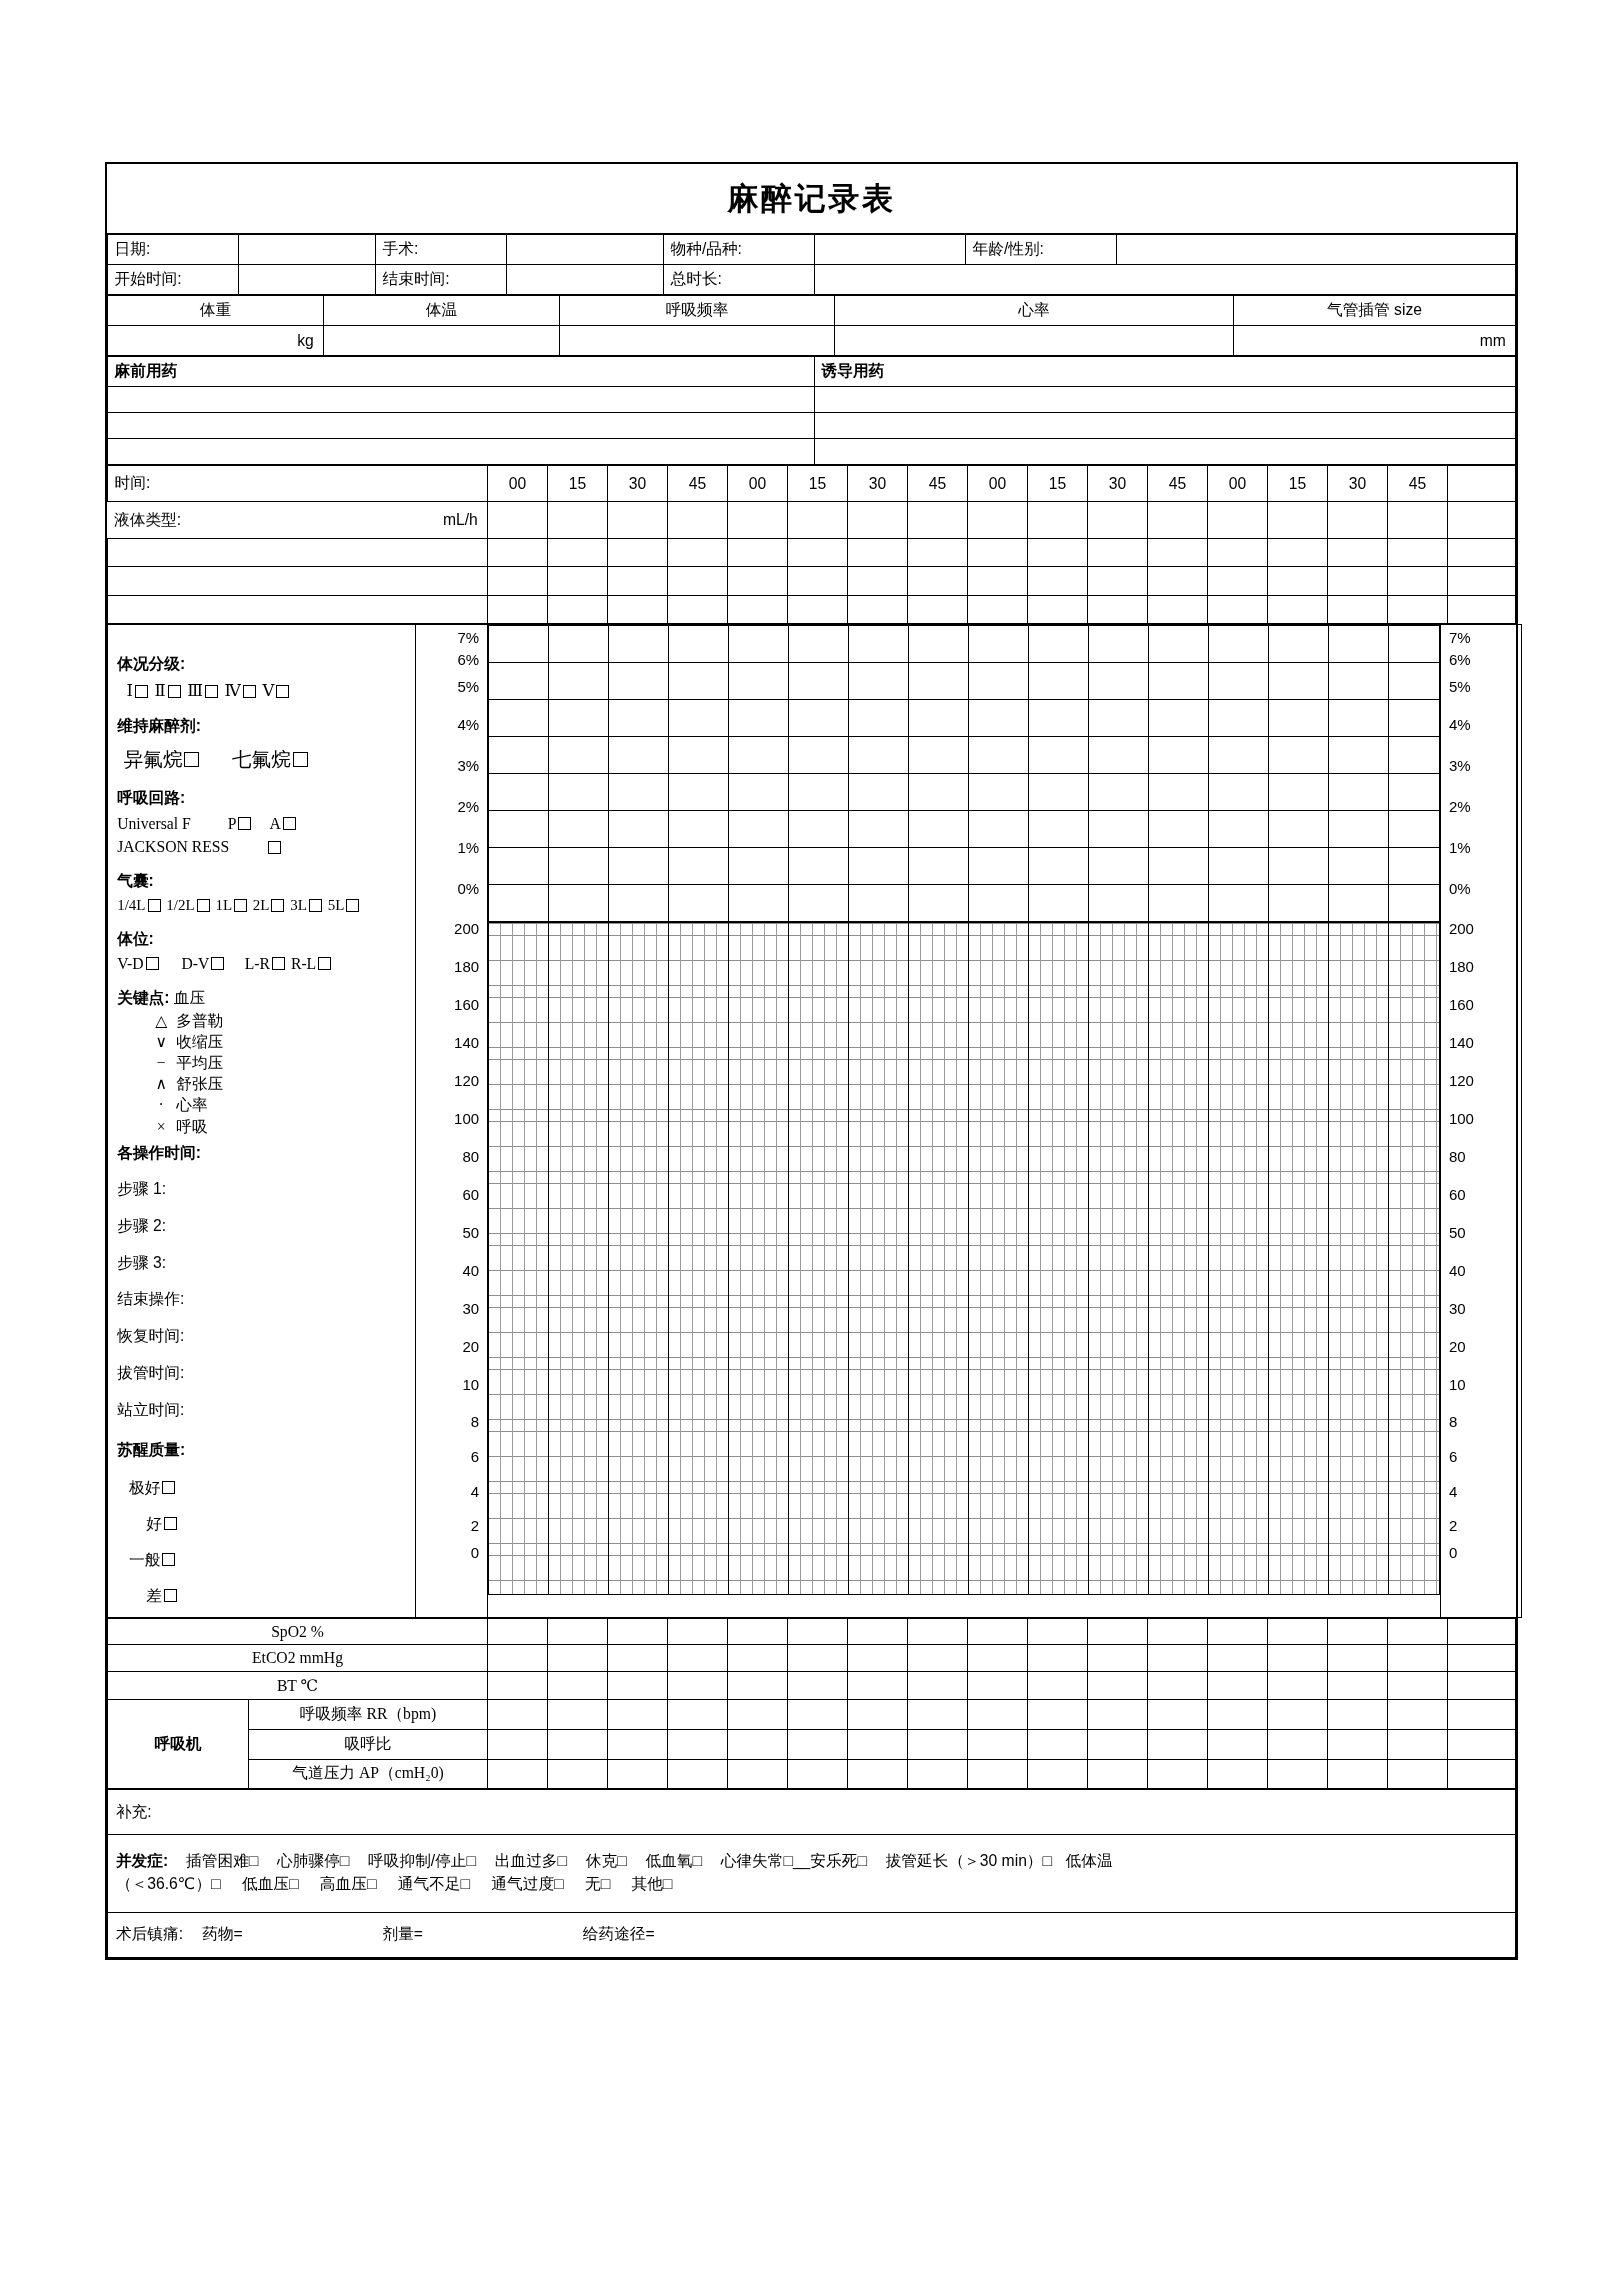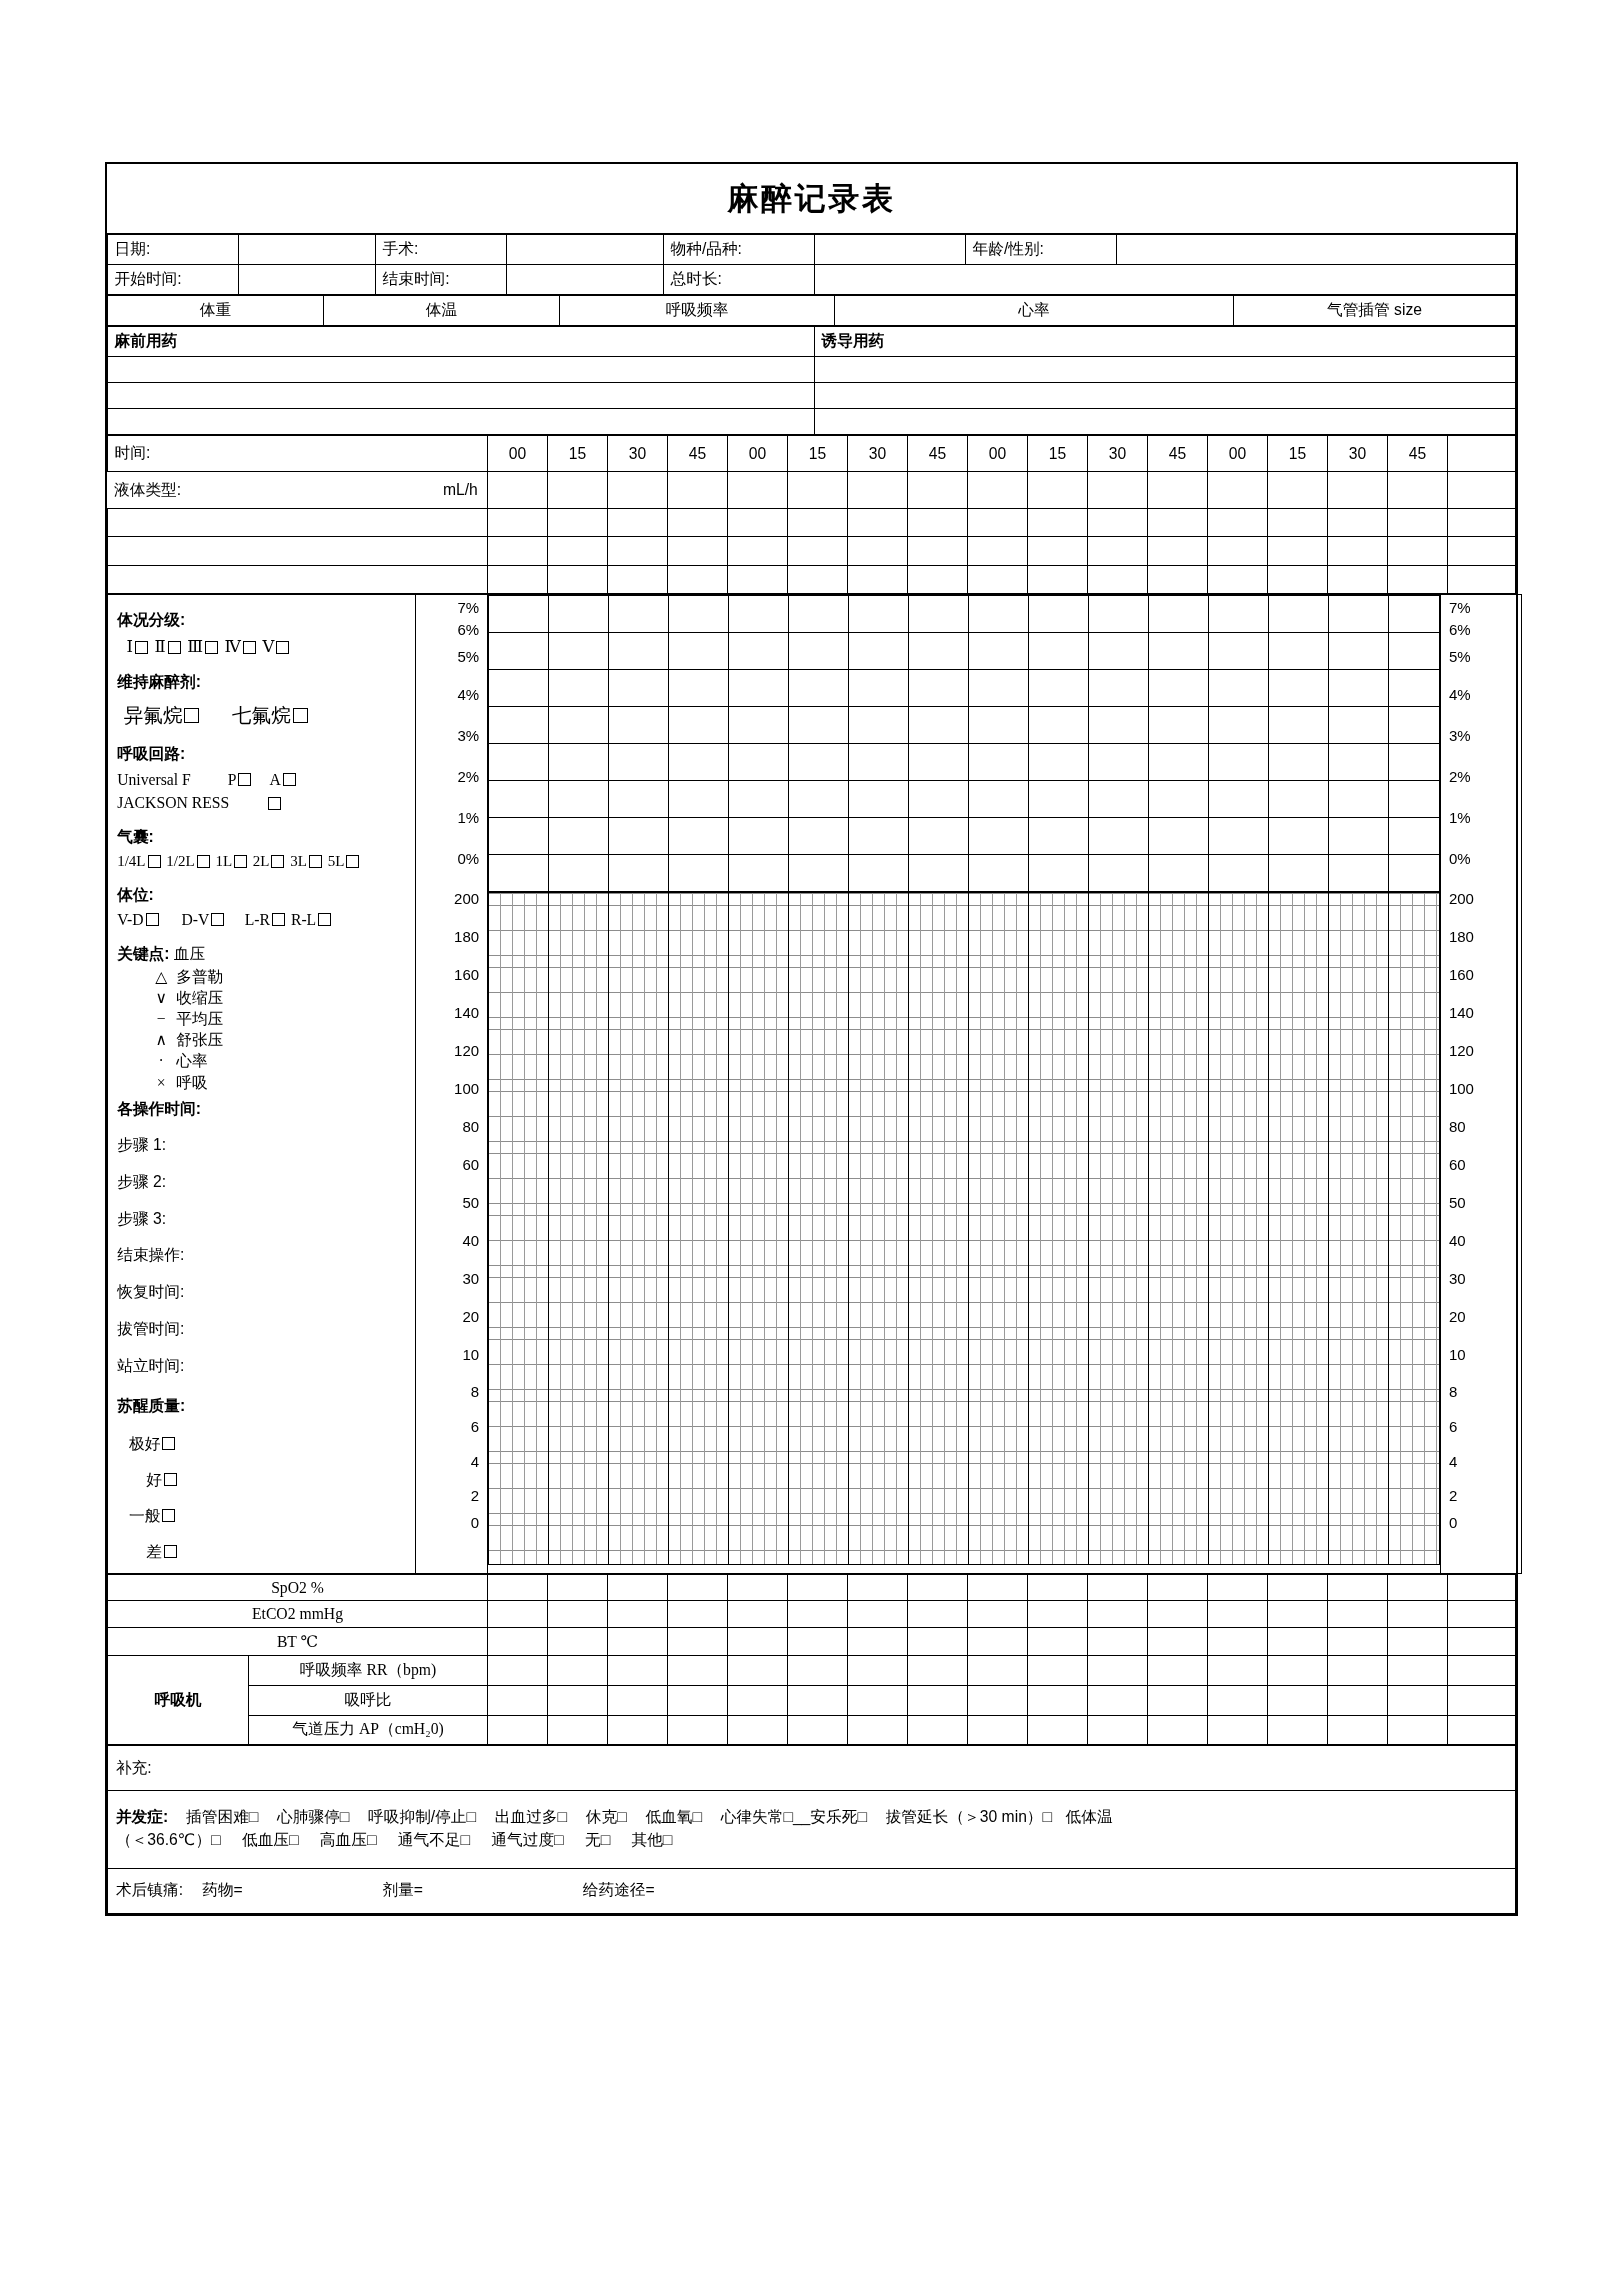--- a/index.html
+++ b/index.html
@@ -94,20 +94,27 @@
           <col>
       </colgroup>
       <tbody>
           <tr class="h34">
         <td class="lbl ctr">体重</td>
         <td class="lbl ctr">体温</td>
         <td class="lbl ctr">呼吸频率</td>
         <td class="lbl ctr">心率</td>
         <td class="lbl ctr">气管插管 size</td>
       </tr>
+      <tr class="h34">
+        <td class="lbl rt">kg</td>
+        <td></td>
+        <td></td>
+        <td></td>
+        <td class="lbl rt">mm</td>
+      </tr>
     </tbody>
       </table>
 
     <table>
       <colgroup>
         <col style="width:151px">
           <col style="width:164px">
           <col style="width:124px">
         <col style="width:144px">
           <col style="width:124px">
@@ -274,21 +281,21 @@
     <table>
       <colgroup>
         <col style="width:308px">
           <col style="width:72px">
         <col style="width:953px">
         <col style="width:81px">
       </colgroup>
       <tbody>
           <tr>
 
-        <td class="leftinfo" style="vertical-align:top;padding-top:13px">
+        <td class="leftinfo" style="vertical-align:top;padding-top:27px">
           <div class="hd">体况分级:</div>
           <div style="padding:2.6px 0 0 9.2px;font-size:16.4px">
             <span class="serif">Ⅰ</span><span class="chk"></span>
             <span class="serif">Ⅱ</span><span class="chk"></span>
             <span class="serif">Ⅲ</span><span class="chk"></span>
             <span class="serif">Ⅳ</span><span class="chk"></span>
             <span class="serif">Ⅴ</span><span class="chk"></span>
           </div>
 
           <div class="hd" style="margin-top:10.5px">维持麻醉剂:</div>

